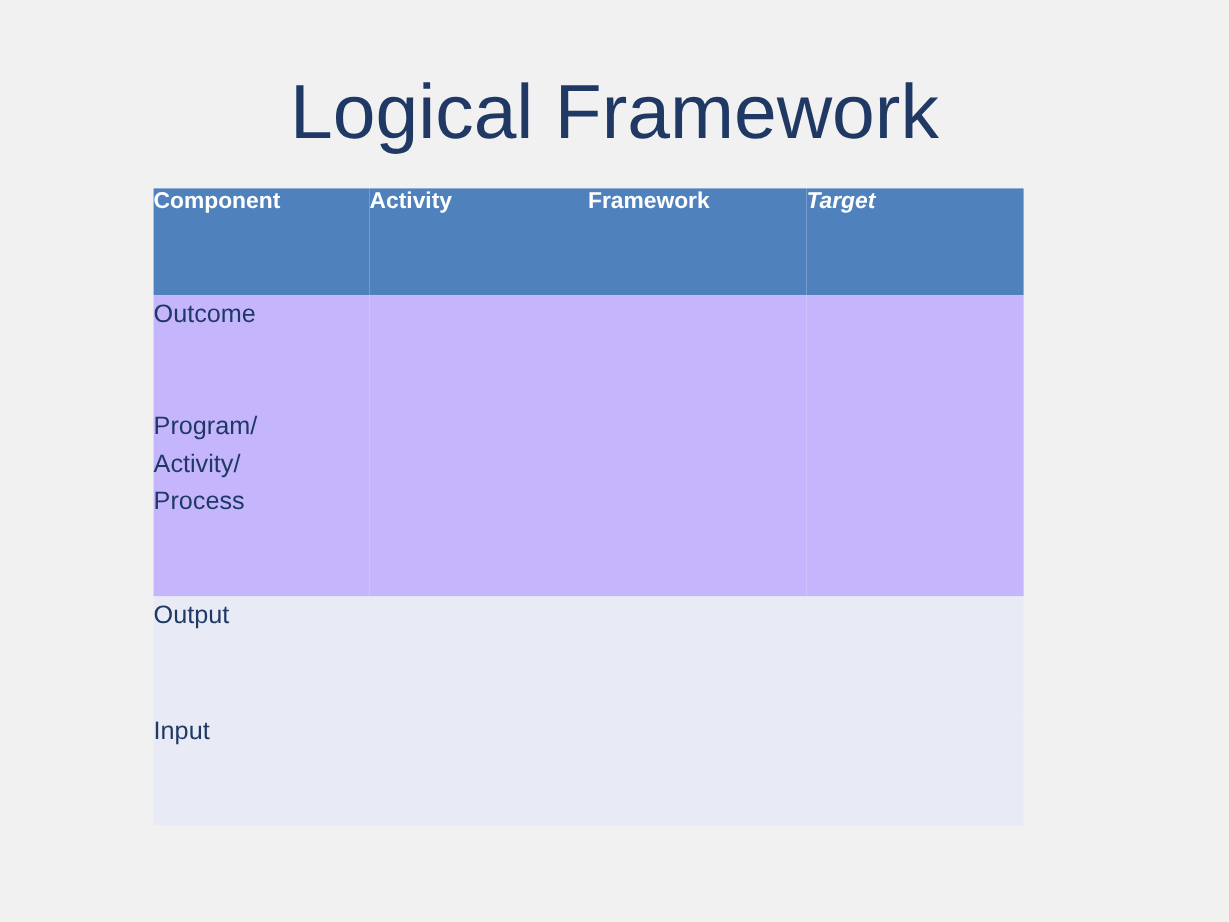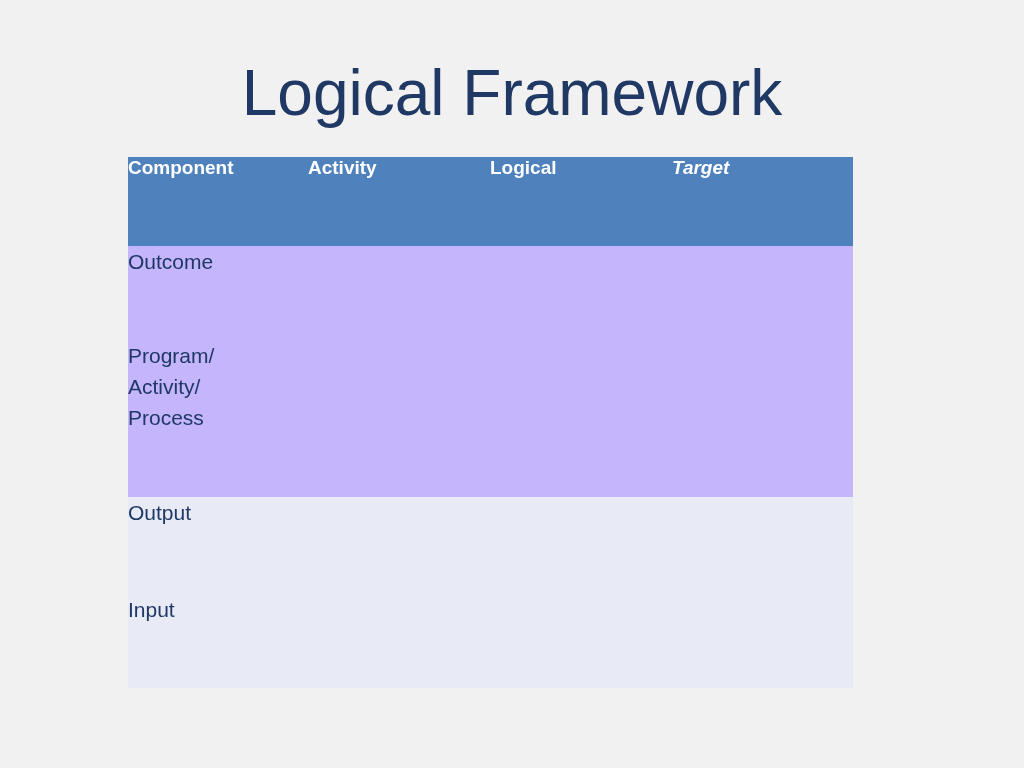--- a/index.html
+++ b/index.html
@@ -115,21 +115,21 @@
     <colgroup>
       <col class="c1">
         <col class="c2">
         <col class="c3">
         <col class="c4">
     </colgroup>
     <thead>
       <tr class="hdr-row">
         <th>Component</th>
         <th>Activity</th>
-        <th>Logical</th>
+        <th>Framework</th>
         <th>Target</th>
       </tr>
     </thead>
     <tbody>
       <tr class="body-row band-dark row-h1">
         <td>
             <span class="cell-label"> Outcome</span>
           </td>
         <td>
             <span class="cell-label"></span>

